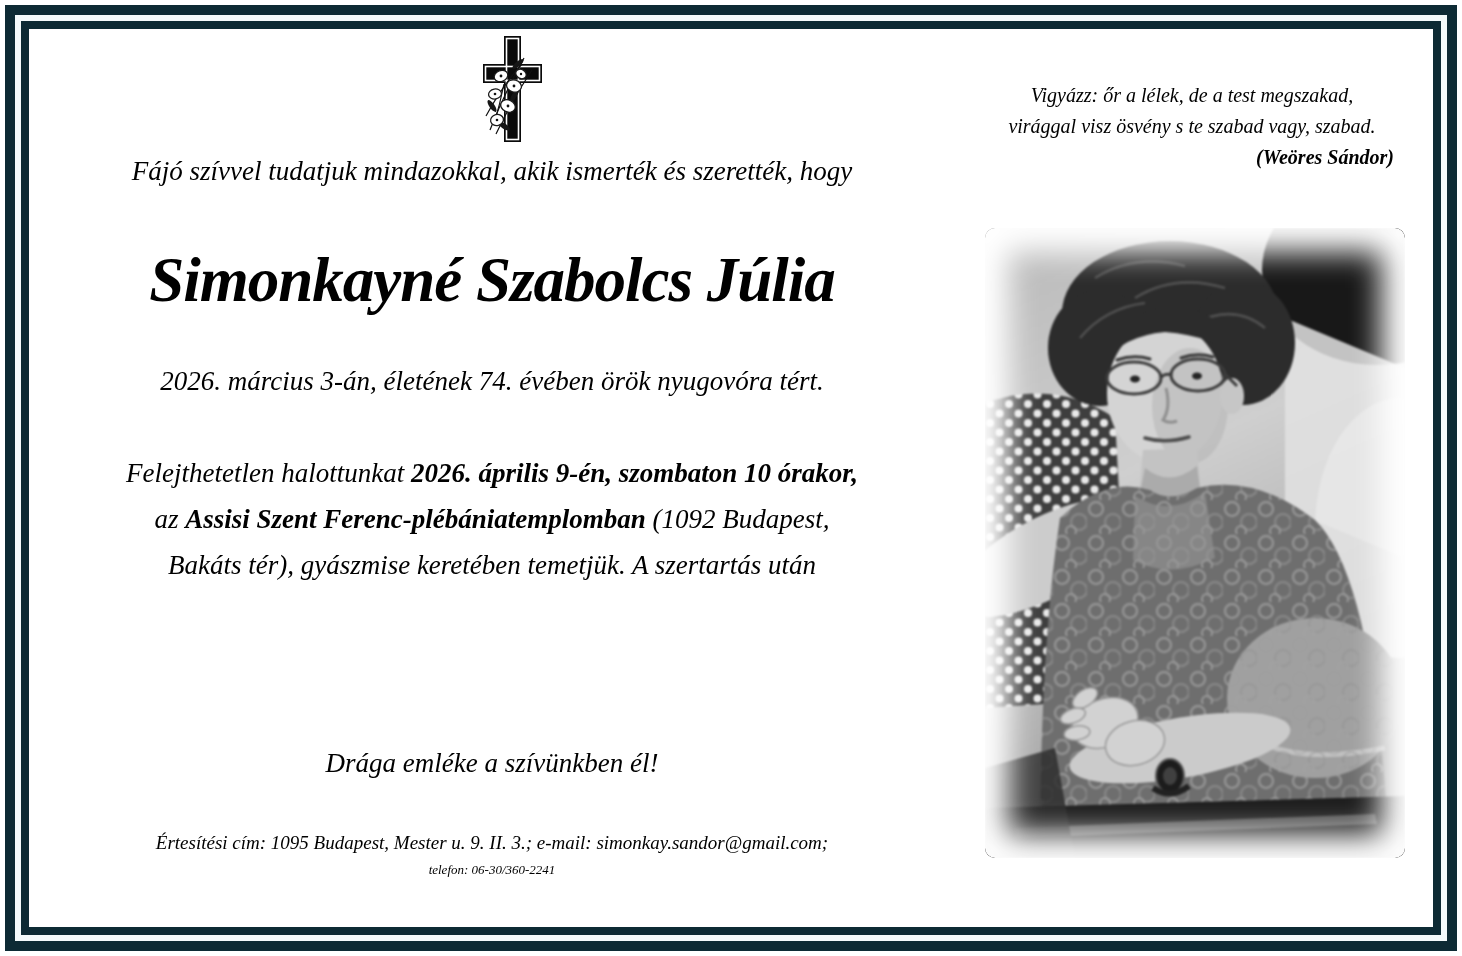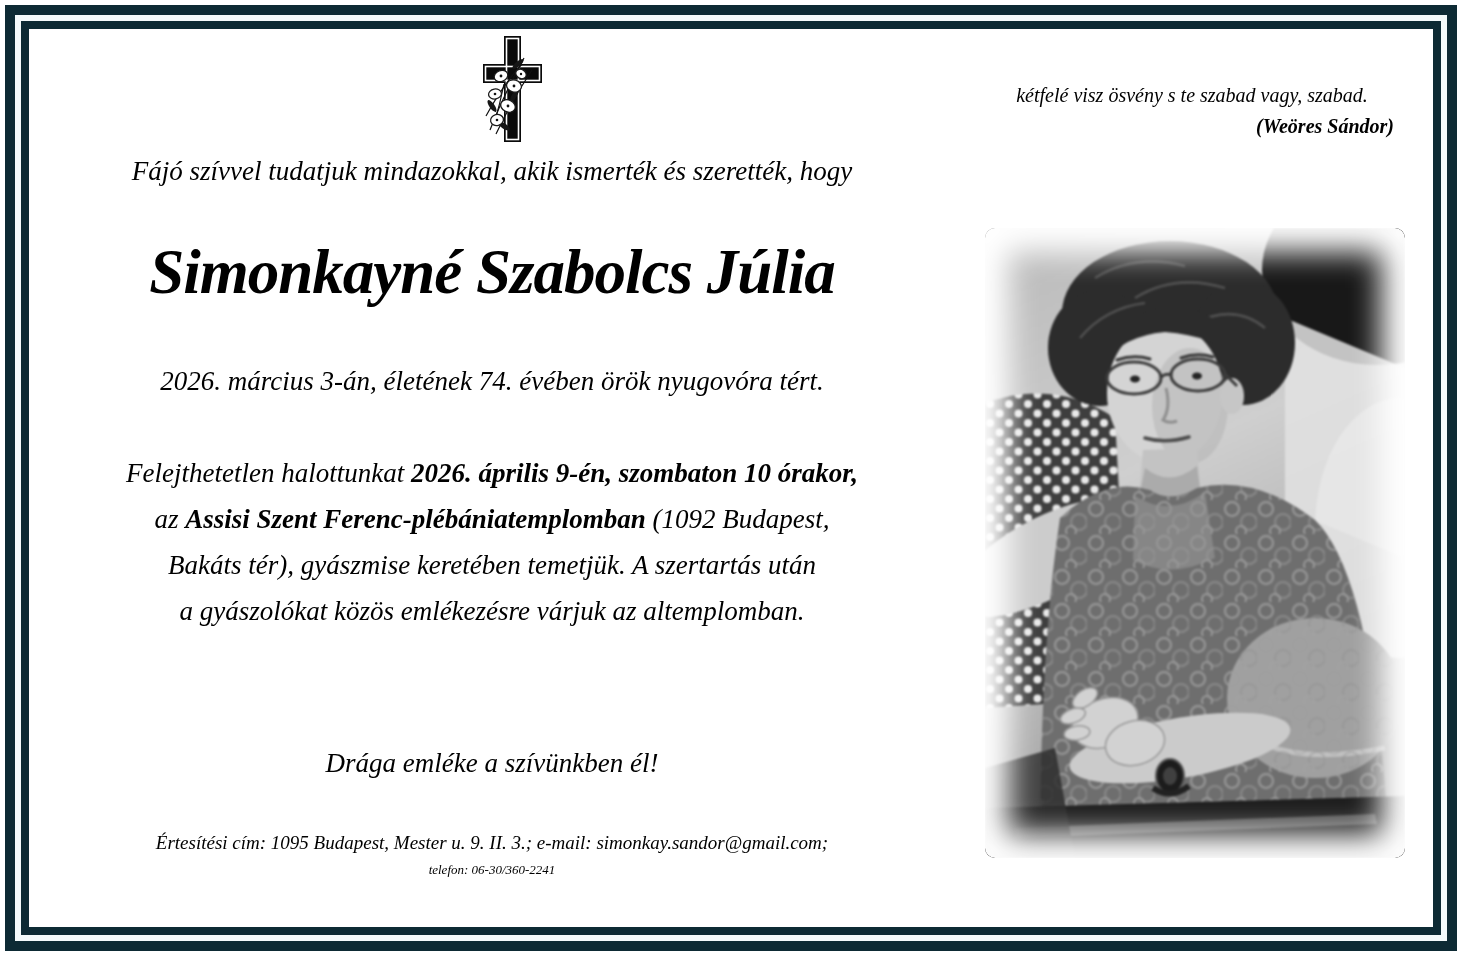--- a/index.html
+++ b/index.html
@@ -18,21 +18,21 @@
     position:absolute;left:21px;top:21px;right:21px;bottom:21px;
     border:8px solid #0d2a34;background:#ffffff;
   }
   
   .left-col{
     position:absolute;left:28px;top:0;width:928px;height:956px;
   }
   .line{position:absolute;width:100%;text-align:center;white-space:nowrap;font-style:italic;}
   .intro{top:156px;font-size:27px;}
   .name{
-    top:236px;font-size:63px;font-weight:bold;letter-spacing:-1px;
+    top:244px;font-size:63px;font-weight:bold;letter-spacing:-1px;
   }
   .deathline{top:366px;font-size:27px;}
   .funeral{top:450px;font-size:27px;line-height:46px;}
   .funeral .fline{position:static;display:block;text-align:center;white-space:nowrap;font-style:italic;}
   .funeral b{font-weight:bold;}
   .request{top:672px;font-size:26px;}
   .memory{top:748px;font-size:27px;}
   .contact1{top:832px;font-size:19px;}
   .contact2{top:862px;font-size:13px;}
   
@@ -104,30 +104,30 @@
 
 <div class="left-col">
   <div class="line intro">Fájó szívvel tudatjuk mindazokkal, akik ismerték és szerették, hogy</div>
   <div class="line name">Simonkayné Szabolcs Júlia</div>
   <div class="line deathline">2026. március 3-án, életének 74. évében örök nyugovóra tért.</div>
 
   <div class="line funeral">
     <span class="fline"><span>Felejthetetlen halottunkat </span><b>2026. április 9-én, szombaton 10 órakor,</b></span>
     <span class="fline"><span>az </span><b>Assisi Szent Ferenc-plébániatemplomban</b><span> (1092 Budapest,</span></span>
     <span class="fline">Bakáts tér), gyászmise keretében temetjük. A szertartás után</span>
-    <span class="fline">a gyászolókat közös emlékezésre várjuk az altemplomban.</span>
   </div>
 
   <div class="line memory">Drága emléke a szívünkben él!</div>
   <div class="line contact1">Értesítési cím: 1095 Budapest, Mester u. 9. II. 3.; e-mail: simonkay.sandor@gmail.com;</div>
   <div class="line contact2">telefon: 06-30/360-2241</div>
 </div>
 
 <div class="quote">
-  <div>kétfelé visz ösvény s te szabad vagy, szabad.</div>
+  <div>Vigyázz: őr a lélek, de a test megszakad,</div>
+  <div>virággal visz ösvény s te szabad vagy, szabad.</div>
   <div class="attribution">(Weöres Sándor)</div>
 </div>
 
 <div class="photo">
   <svg width="420" height="630" viewBox="0 0 420 630">
     <defs>
       <linearGradient id="bgGrad" x1="0" y1="0" x2="0.3" y2="1">
         <stop offset="0" stop-color="#b9b9b9"></stop>
         <stop offset="0.45" stop-color="#cfcfcf"></stop>
         <stop offset="1" stop-color="#9b9b9b"></stop>

